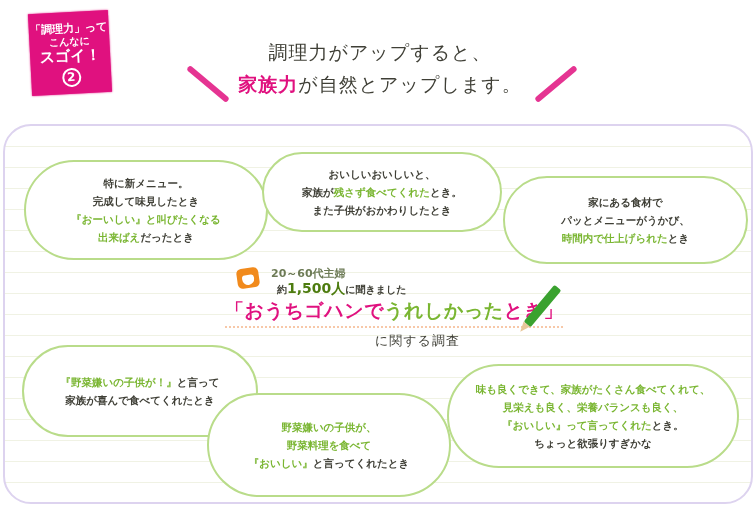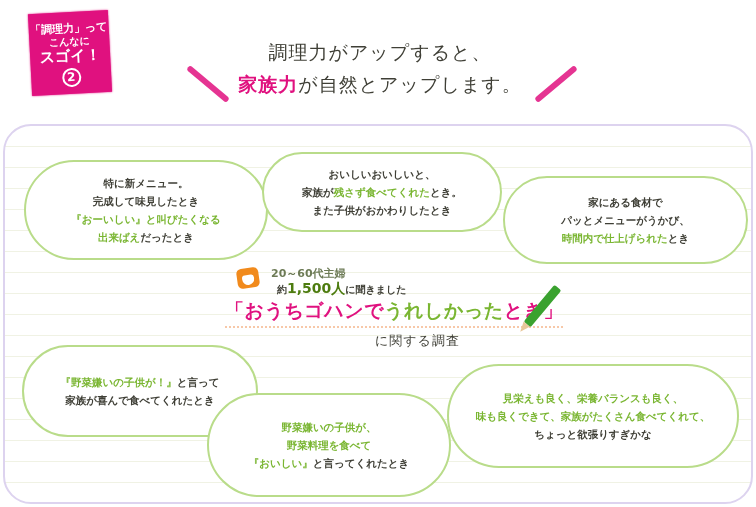--- a/index.html
+++ b/index.html
@@ -126,16 +126,17 @@
   <div>家族が喜んで食べてくれたとき</div>
 </div>
 
 <div class="bubble b5">
   <div class="g">野菜嫌いの子供が、</div>
   <div class="g">野菜料理を食べて</div>
   <div><span class="g">『おいしい』</span><span>と言ってくれたとき</span></div>
 </div>
 
 <div class="bubble b6">
+  <div class="g">味も良くできて、家族がたくさん食べてくれて、</div>
   <div class="g">見栄えも良く、栄養バランスも良く、</div>
-  <div class="g">味も良くできて、家族がたくさん食べてくれて、</div>
+  <div><span class="g">『おいしい』って言ってくれた</span><span>とき。</span></div>
   <div>ちょっと欲張りすぎかな</div>
 </div>
 
 </body></html>

